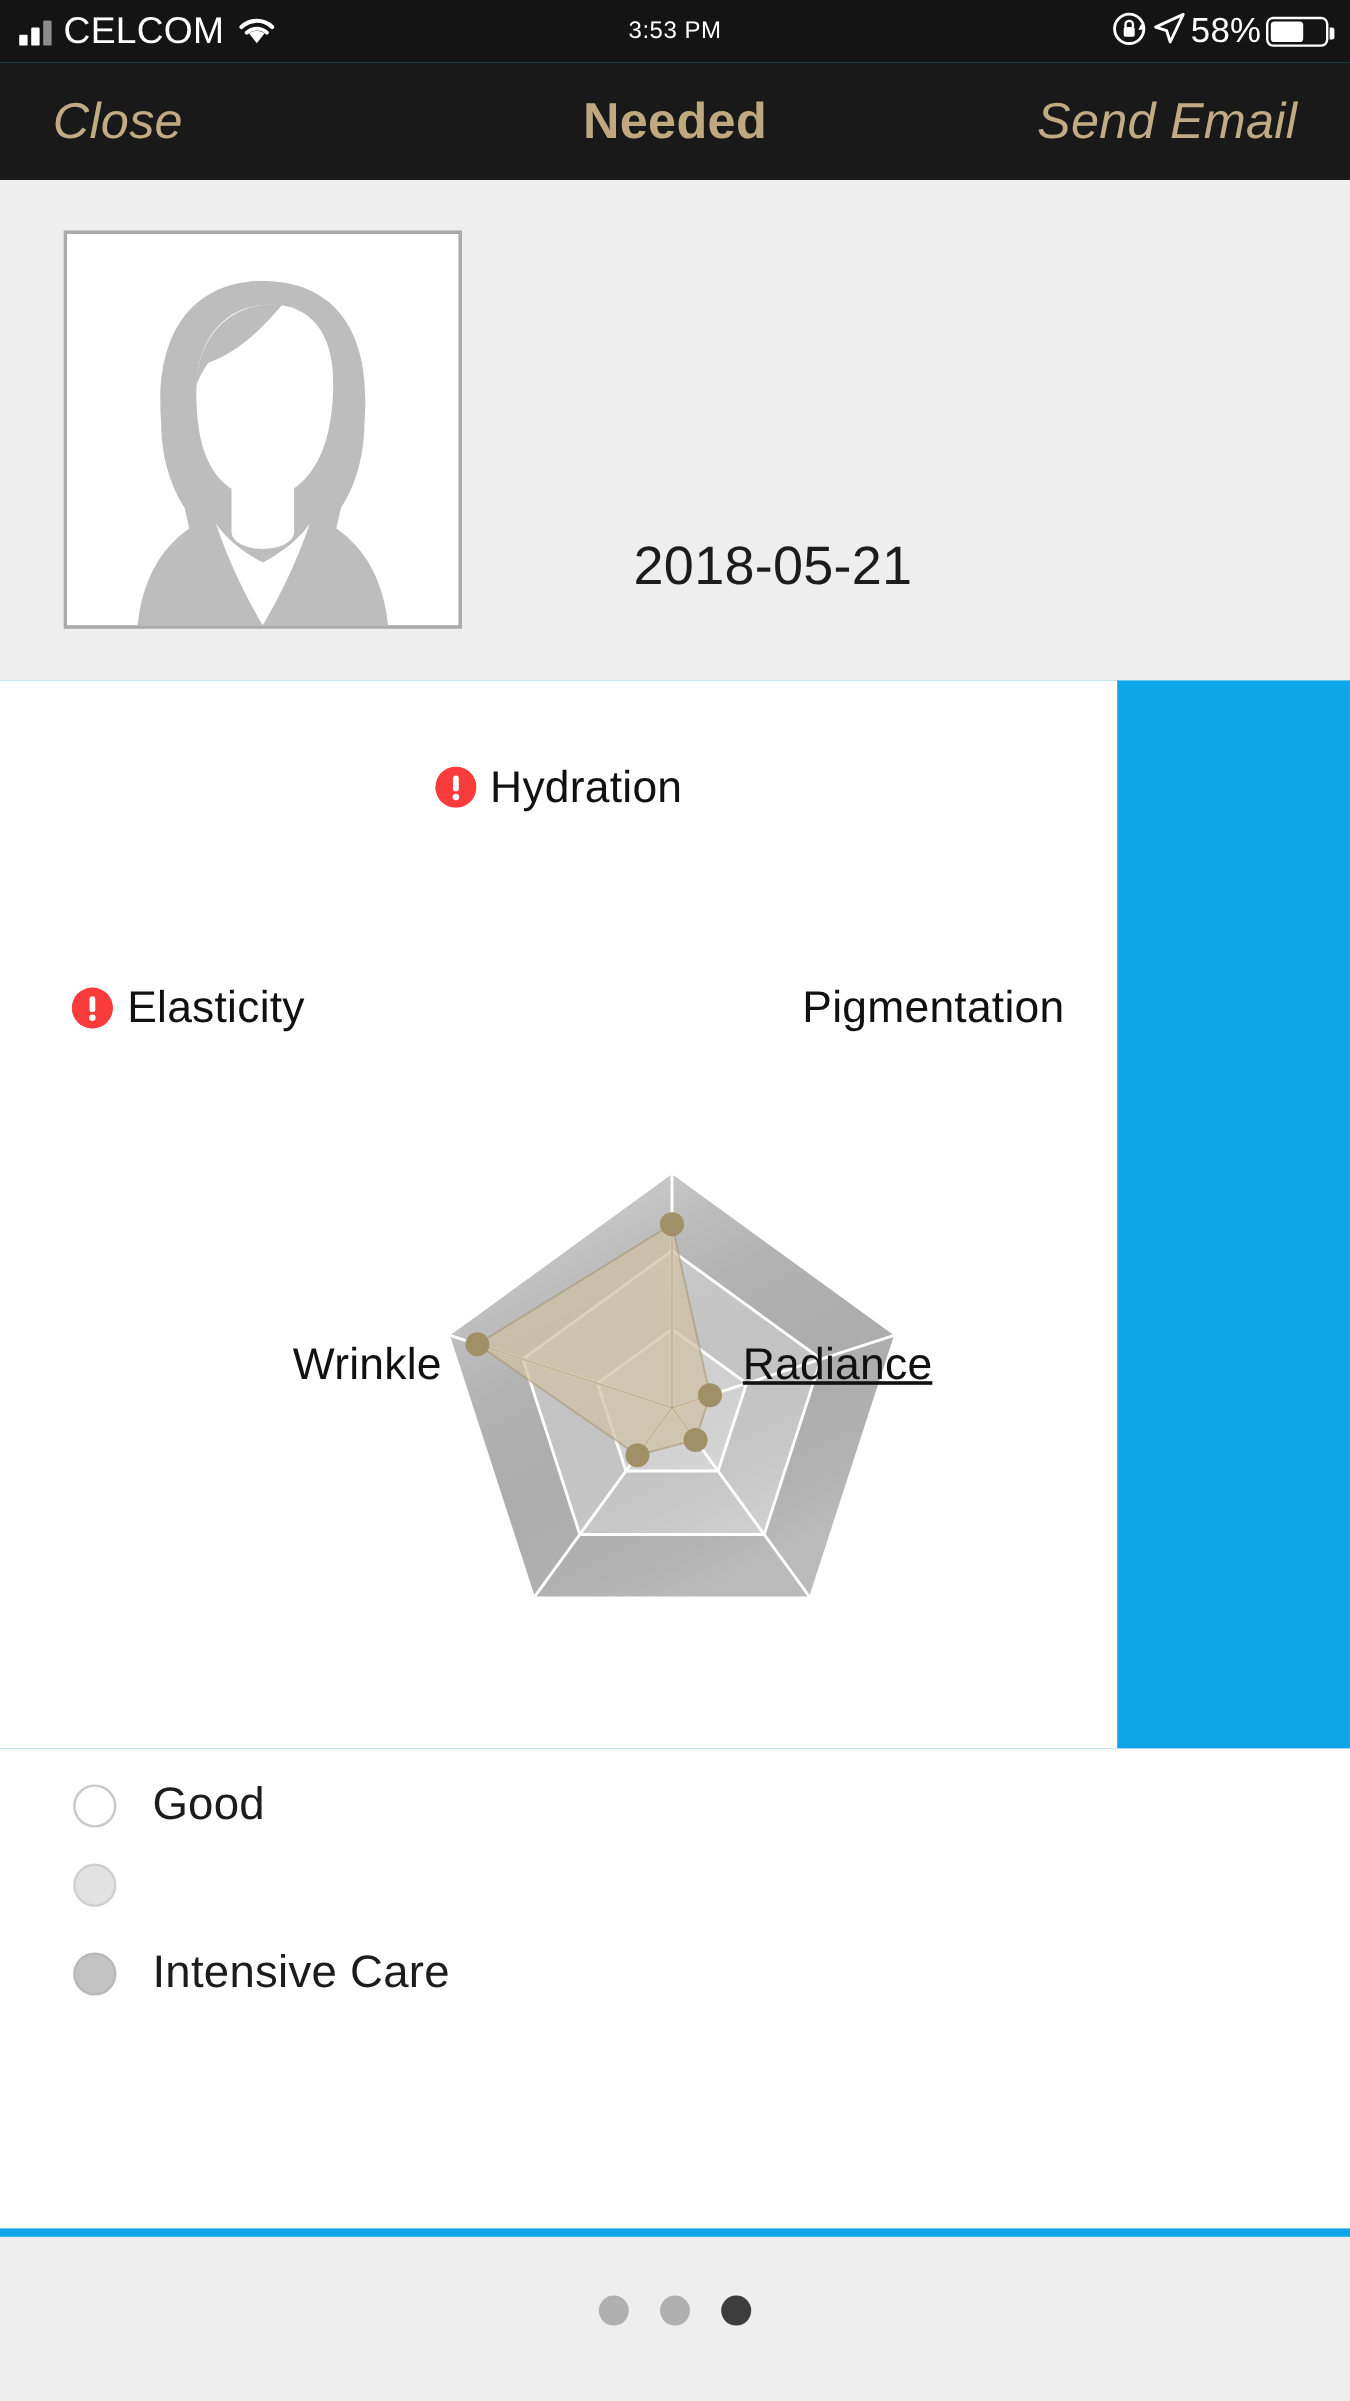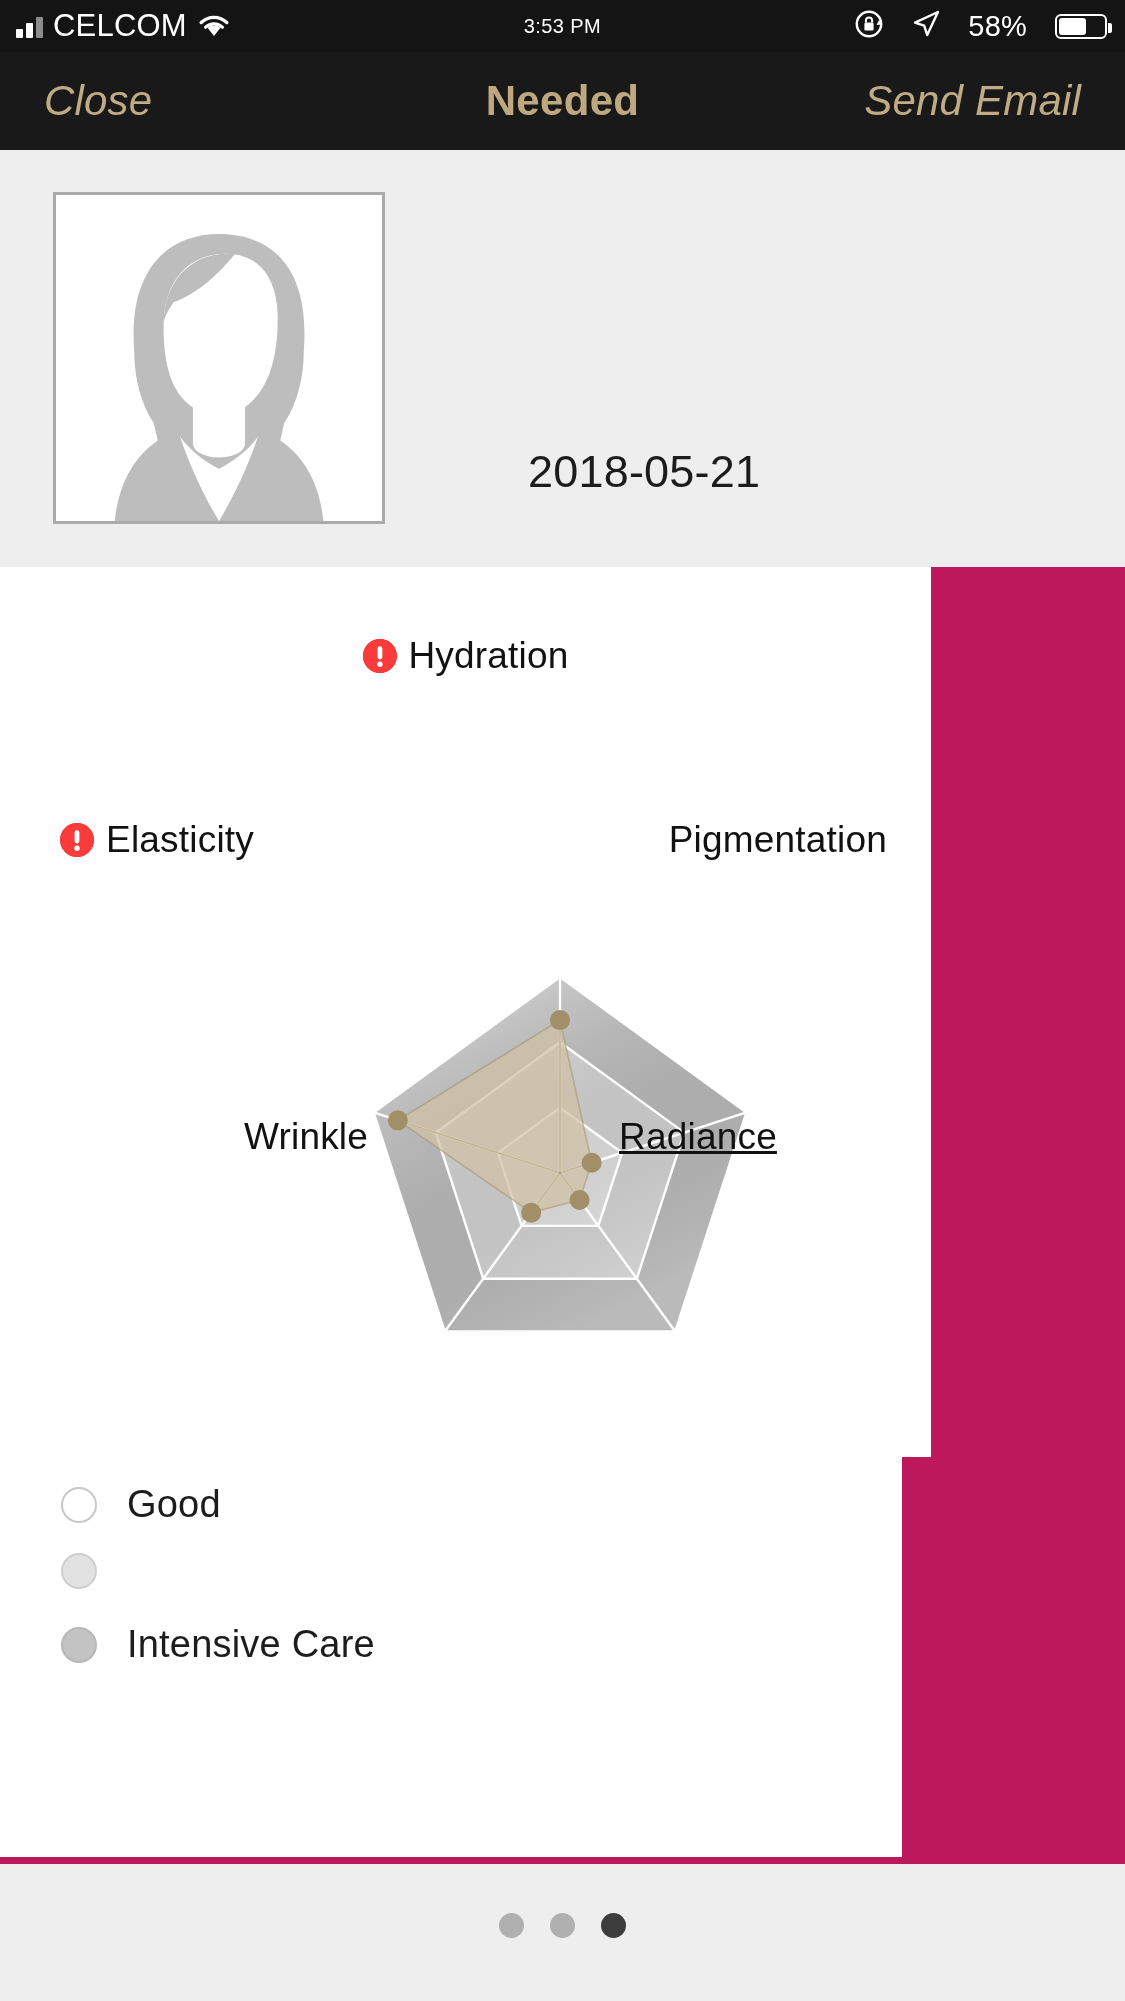--- a/index.html
+++ b/index.html
@@ -2,31 +2,31 @@
 <html><head>
 <meta charset="utf-8">
 <style>
   * { margin:0; padding:0; box-sizing:border-box; }
   html, body {
     width:1125px; height:2001px;
     background:#ffffff;
     font-family:"Liberation Sans", sans-serif;
     overflow:hidden;
   }
-  #app { position:relative; width:1125px; height:2001px; background:#be185d; }
+  #app { position:relative; width:1125px; height:2001px; background:#0ea5e9; }
 
   
   .statusbar{
     position:absolute; left:0; top:0; width:1125px; height:52px;
     background:#141414; color:#ffffff;
     display:flex; align-items:center;
   }
   .sb-left{ position:absolute; left:16px; top:0; height:52px; display:flex; align-items:center; gap:10px; }
   .sb-center{ position:absolute; left:0; top:0; width:1125px; height:52px; display:flex; align-items:center; justify-content:center; }
-  .sb-right{ position:absolute; right:18px; top:0; height:52px; display:flex; align-items:center; gap:28px; }
+  .sb-right{ position:absolute; right:18px; top:0; height:52px; display:flex; align-items:center; gap:4px; }
 
   .signal{ display:flex; align-items:flex-end; gap:3px; height:24px; }
   .signal i{ display:block; width:7px; background:#ffffff; border-radius:1px; }
   .signal i:nth-child(1){ height:9px; }
   .signal i:nth-child(2){ height:15px; }
   .signal i:nth-child(3){ height:21px; background:#8c8c8c; }
   .signal i:nth-child(4){ height:24px; background:#8c8c8c; display:none; }
 
   .carrier{ font-size:31px; letter-spacing:.2px; color:#fff; }
   .clock{ font-size:20px; font-weight:400; color:#fff; letter-spacing:.4px; }
@@ -95,21 +95,21 @@
   .alert-ico svg{ display:block; }
 
   .lbl-hydration{ left:50%; transform:translateX(-50%); top:68px; }
   .lbl-pigmentation{ right:44px; top:252px; }
   .lbl-radiance{ left:619px; top:549px;text-decoration:underline; }
   .lbl-wrinkle{ left:244px; top:549px; }
   .lbl-elasticity{ left:60px; top:252px; }
 
   
   .legend{
-    position:absolute; left:0; top:1457px; width:902px; height:400px;
+    position:absolute; left:0; top:1457px; width:1125px; height:400px;
     background:#ffffff;
   }
   .legend-row{
     position:absolute; left:61px; display:flex; align-items:center; gap:30px;
     font-size:38px; color:#1c1c1c; letter-spacing:.2px;
   }
   .legend-row:nth-of-type(1){ top:26px; }
   .legend-row:nth-of-type(2){ top:96px; }
   .legend-row:nth-of-type(3){ top:166px; }
   .dot{ width:36px; height:36px; border-radius:50%; flex:0 0 36px; box-sizing:border-box; }

